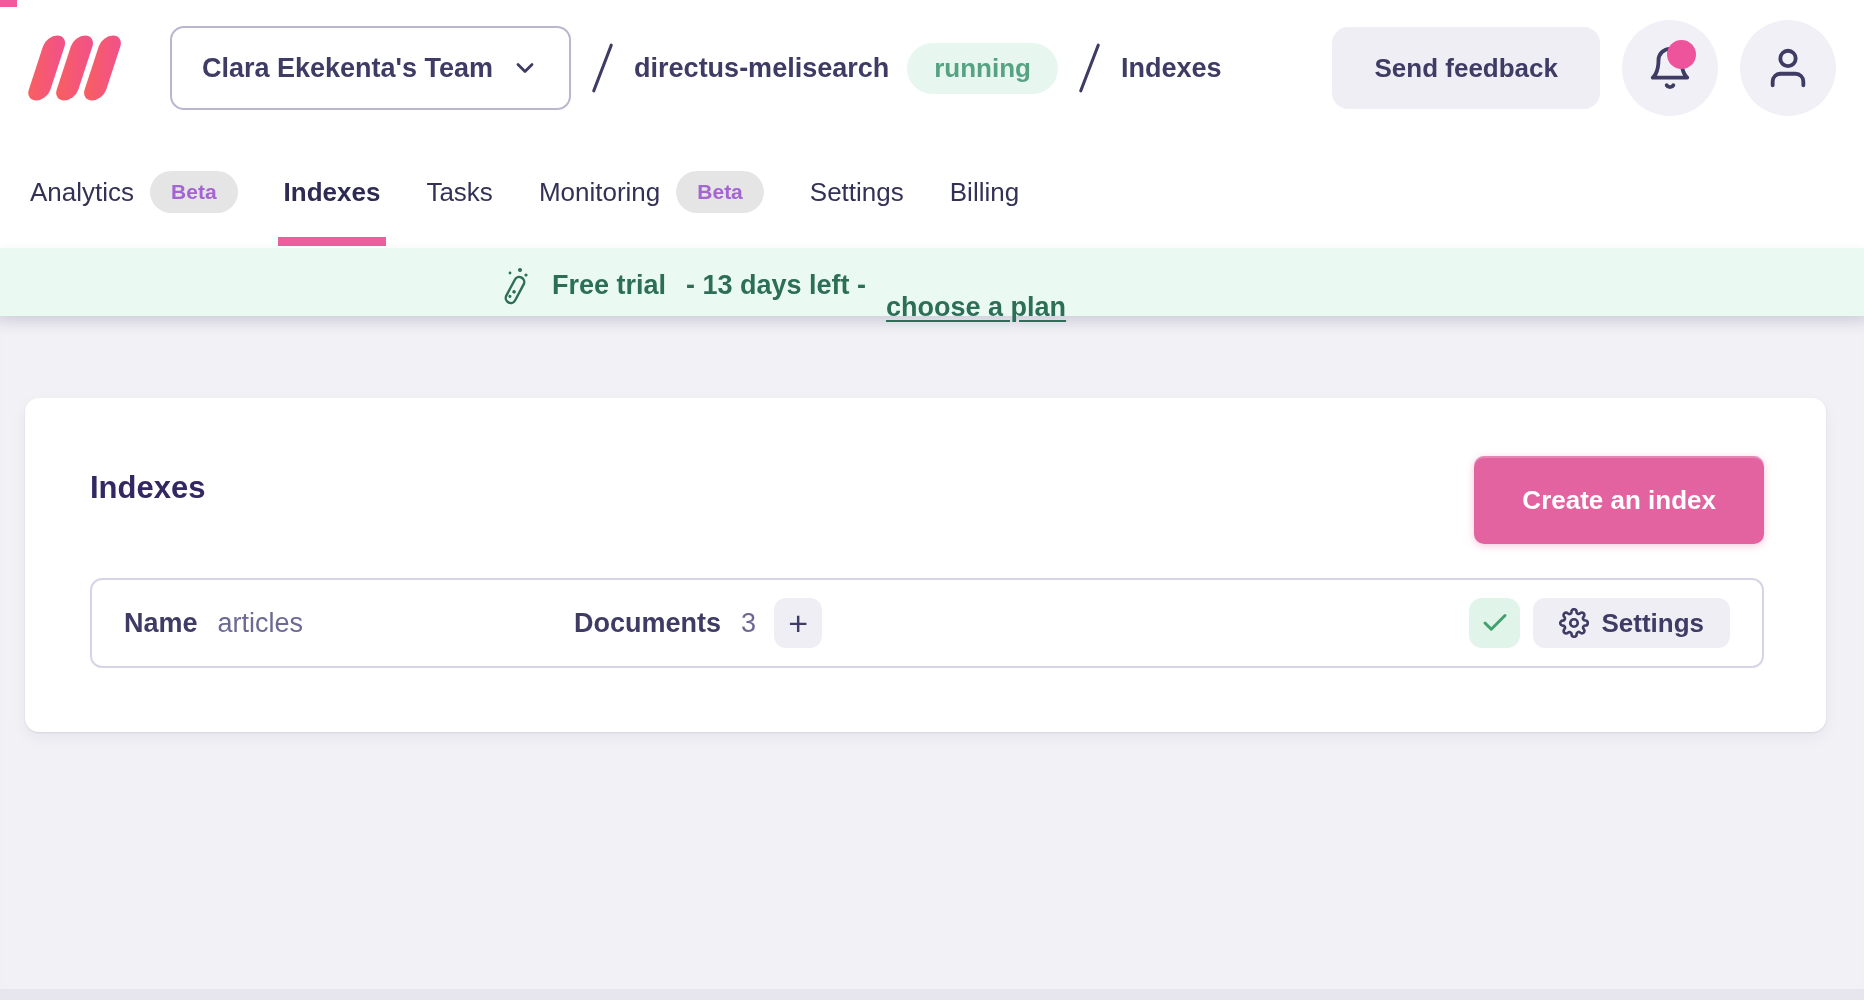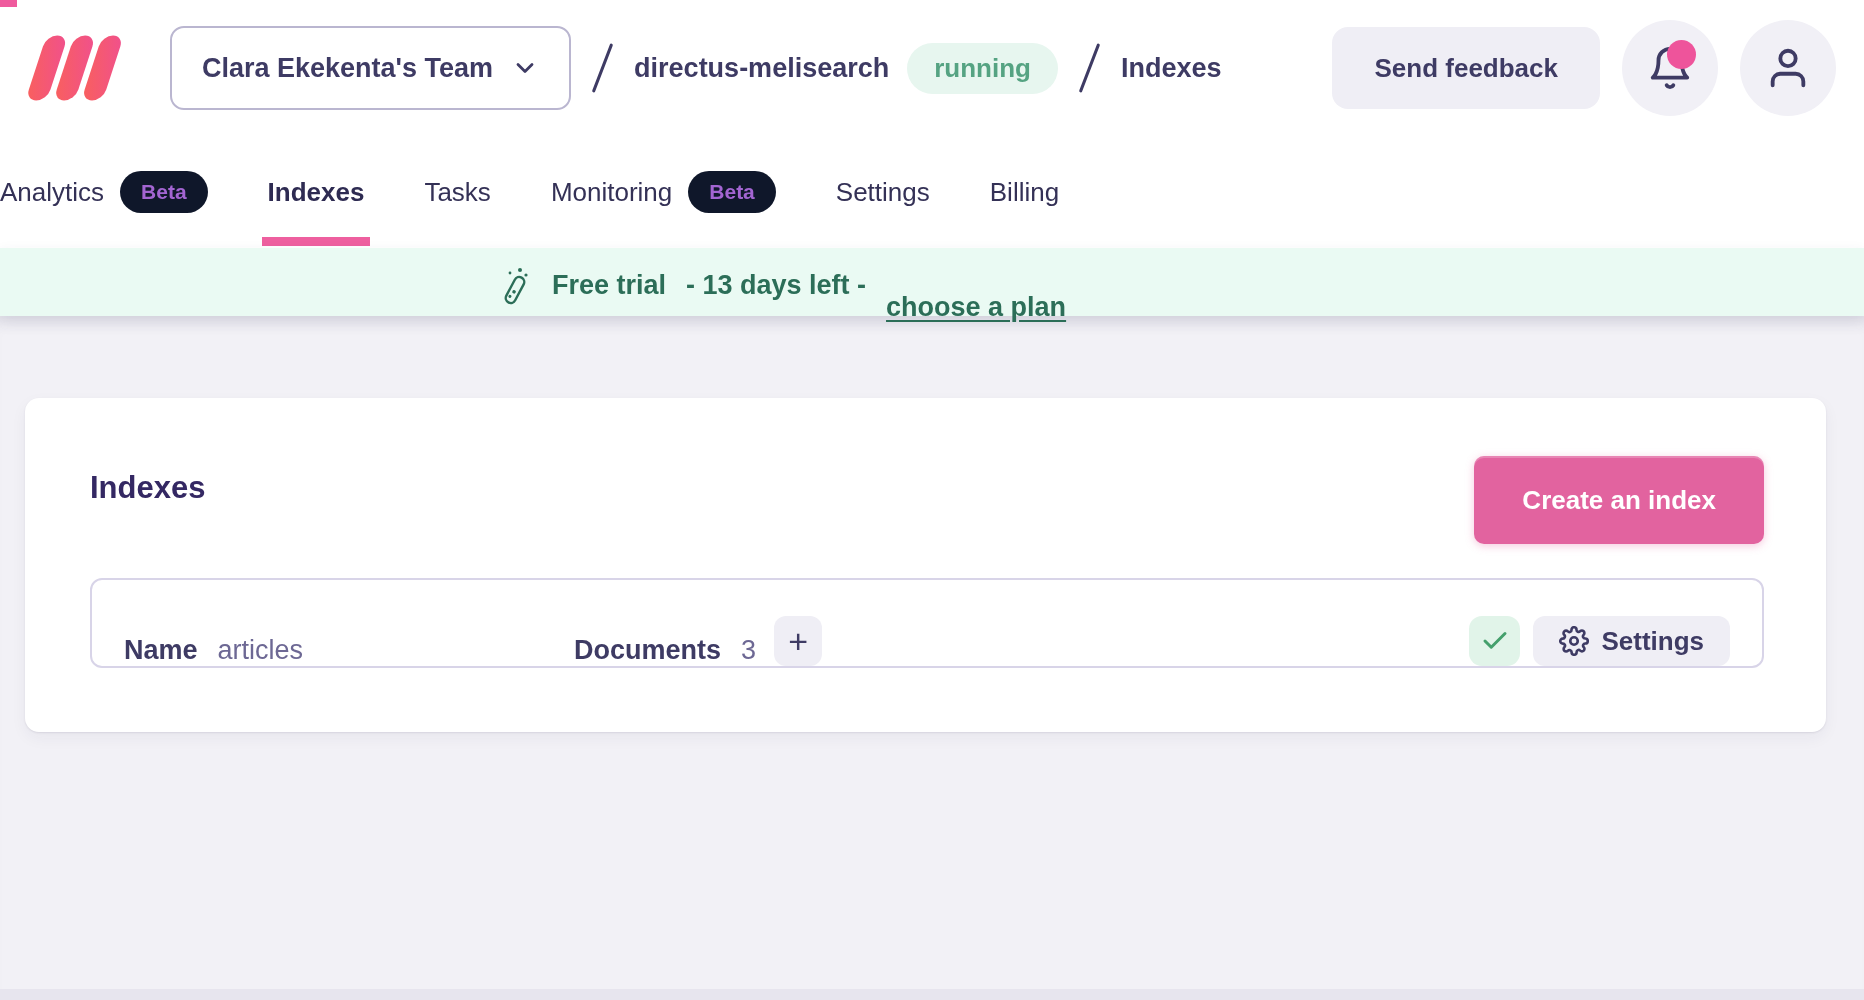--- a/index.html
+++ b/index.html
@@ -60,37 +60,38 @@
     position:absolute; top:20px; right:22px;
     width:29px; height:29px; border-radius:50%;
     background:#ee549b;
   }
 
   
   .navbar {
     background:#ffffff;
     height:112px;
     display:flex; align-items:center;
-    gap:60px;
+    padding-left:30px;
+    gap:46px;
   }
   .tab {
     position:relative;
     height:100%;
     display:flex; align-items:center; gap:16px;
     font-size:26px; font-weight:500; color:#343156;
     cursor:pointer; white-space:nowrap;
   }
   .tab.active { font-weight:700; color:#2e2b52; }
   .tab.active::after {
     content:"";
     position:absolute; left:-6px; right:-6px; bottom:2px;
     height:9px; background:#ee5f9f;
   }
   .beta-pill {
-    background:#0f172a; color:#a365d2;
+    background:#e5e5e5; color:#a365d2;
     font-size:21px; font-weight:700;
     padding:9px 21px; border-radius:999px;
   }
   .ext-icon { margin-left:2px; }
 
   
   .banner {
     height:68px;
     background:#eafaf3;
     display:flex; align-items:flex-start; justify-content:center;
@@ -130,21 +131,21 @@
     font-family:inherit; font-size:26px; font-weight:700;
     height:88px; padding:0 48px;
     box-shadow:inset 0 2px 0 rgba(255,255,255,0.22), 0 2px 8px rgba(226,99,158,0.35);
     cursor:pointer;
   }
   .index-row {
     margin-top:34px;
     height:90px;
     border:2px solid #d8d4e8;
     border-radius:12px;
-    display:flex; align-items:flex-end;
+    display:flex; align-items:center;
     padding:0 32px;
   }
   .row-field { display:flex; align-items:baseline; gap:20px; font-size:27px; }
   .row-label { font-weight:700; color:#3e3b64; }
   .row-value { font-weight:500; color:#6d6894; }
   .field-name { width:450px; }
   .btn-plus {
     margin-left:18px;
     width:48px; height:50px;
     background:#efeef5; border:none; border-radius:12px;

